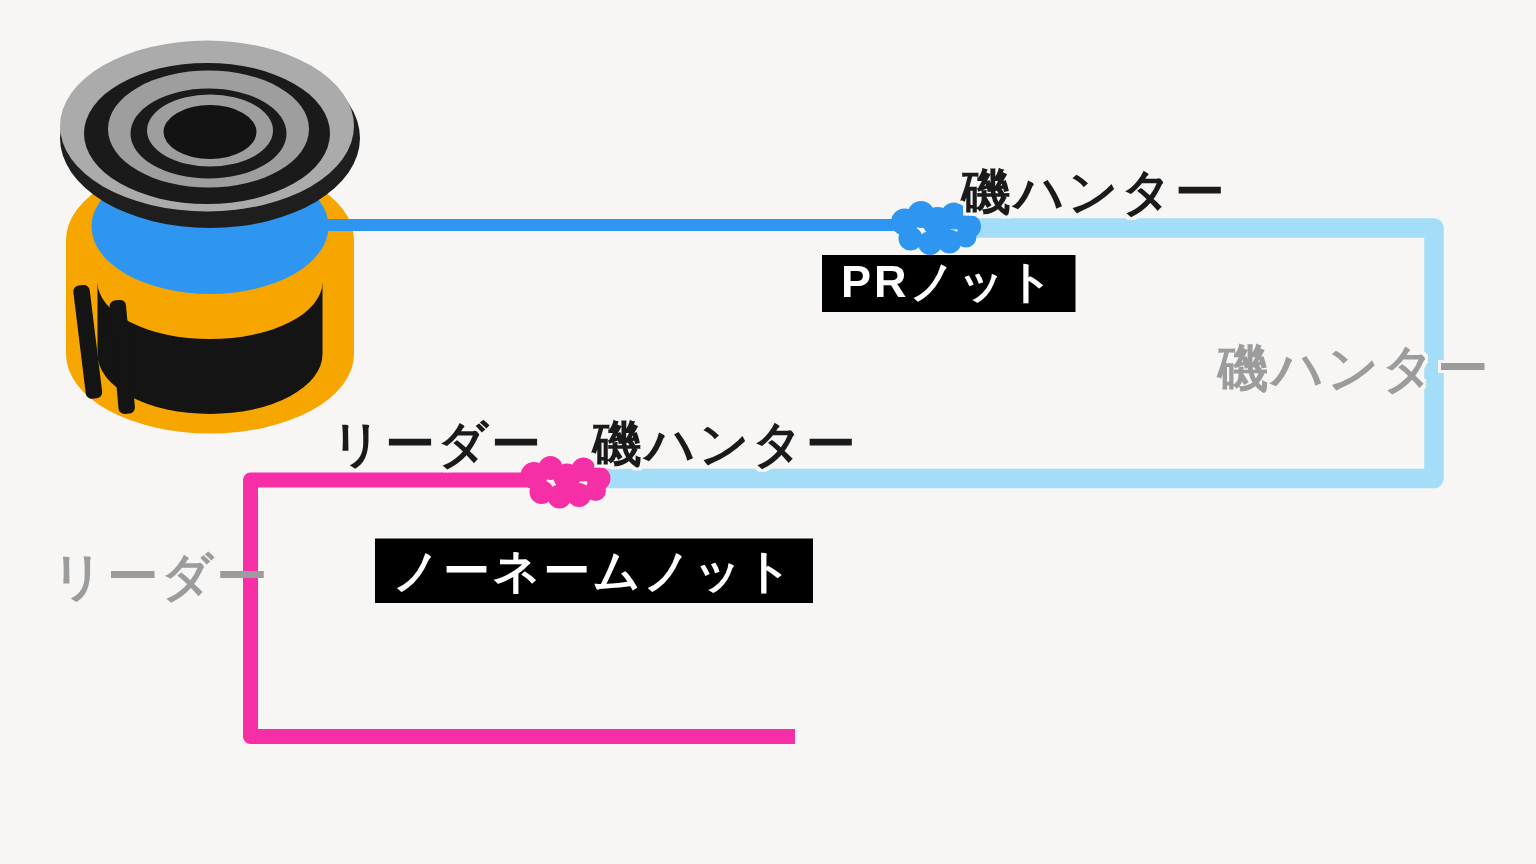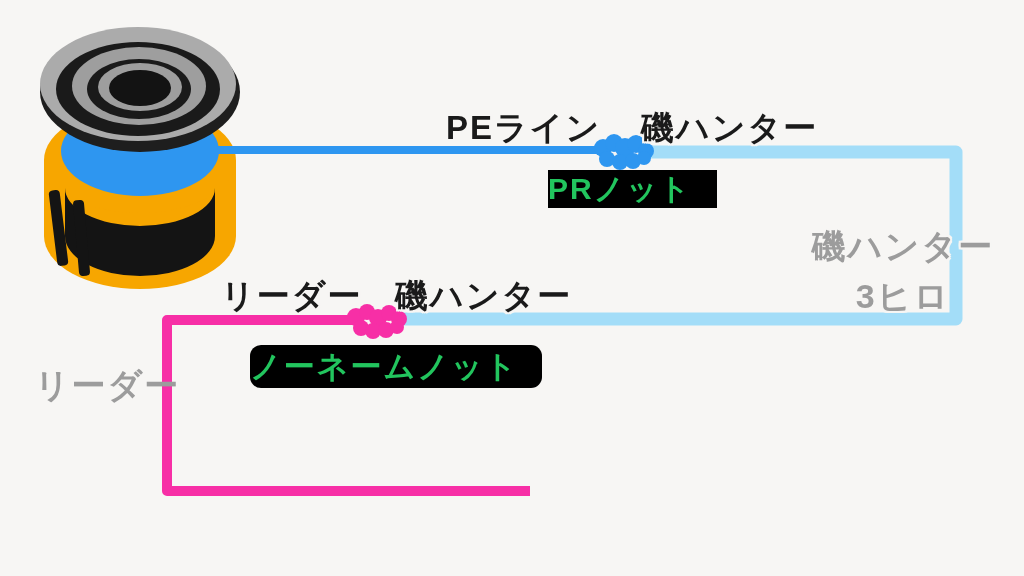--- a/index.html
+++ b/index.html
@@ -27,34 +27,35 @@
       2px 2px 0 #F7F6F4, -2px -2px 0 #F7F6F4, 2px -2px 0 #F7F6F4, -2px 2px 0 #F7F6F4;
   }
   .lbl-pe       { left: 446px; top: 106px; font-size: 33px; }
   .lbl-iso-top  { left: 641px; top: 106px; font-size: 33px; }
   .lbl-leader   { left: 221px; top: 274px; font-size: 33px; }
   .lbl-iso-mid  { left: 395px; top: 274px; font-size: 33px; }
 
   .badge {
     position: absolute;
     background: #000000;
-    color: #22c55e;
+    color: #ffffff;
     font-weight: bold;
+    text-align: center;
     white-space: nowrap;
     letter-spacing: 2px;
   }
   .badge-pr {
     left: 548px; top: 170px;
     width: 169px; height: 38px;
     font-size: 30px; line-height: 38px;
   }
   .badge-noname {
-    left: 250px; top: 345px;
+    left: 250px; top: 359px;
     width: 292px; height: 43px;
-    font-size: 31px; line-height: 43px; border-radius: 11px;
+    font-size: 31px; line-height: 43px;
   }
 
   .side-note {
     position: absolute;
     color: #9C9C9C;
     font-weight: bold;
     text-align: center;
     letter-spacing: 2px;
   }
   .side-note .line { display: block; white-space: nowrap; }
@@ -126,27 +127,25 @@
       <circle cx="378" cy="318" r="9"></circle>
         <circle cx="389" cy="313" r="8"></circle>
       <circle cx="399" cy="319" r="8"></circle>
         <circle cx="361" cy="328" r="8"></circle>
       <circle cx="373" cy="331" r="8"></circle>
         <circle cx="386" cy="330" r="8"></circle>
       <circle cx="397" cy="327" r="7"></circle>
     </g>
   </svg>
 
-  <div class="lbl lbl-pe">PEライン</div>
   <div class="lbl lbl-iso-top">磯ハンター</div>
   <div class="badge badge-pr">PRノット</div>
 
   <div class="side-note note-right">
     <span class="line">磯ハンター</span>
-    <span class="line">3ヒロ</span>
   </div>
 
   <div class="lbl lbl-leader">リーダー</div>
   <div class="lbl lbl-iso-mid">磯ハンター</div>
   <div class="badge badge-noname">ノーネームノット</div>
 
   <div class="side-note note-left">
     <span class="line">リーダー</span>
   </div>
 

